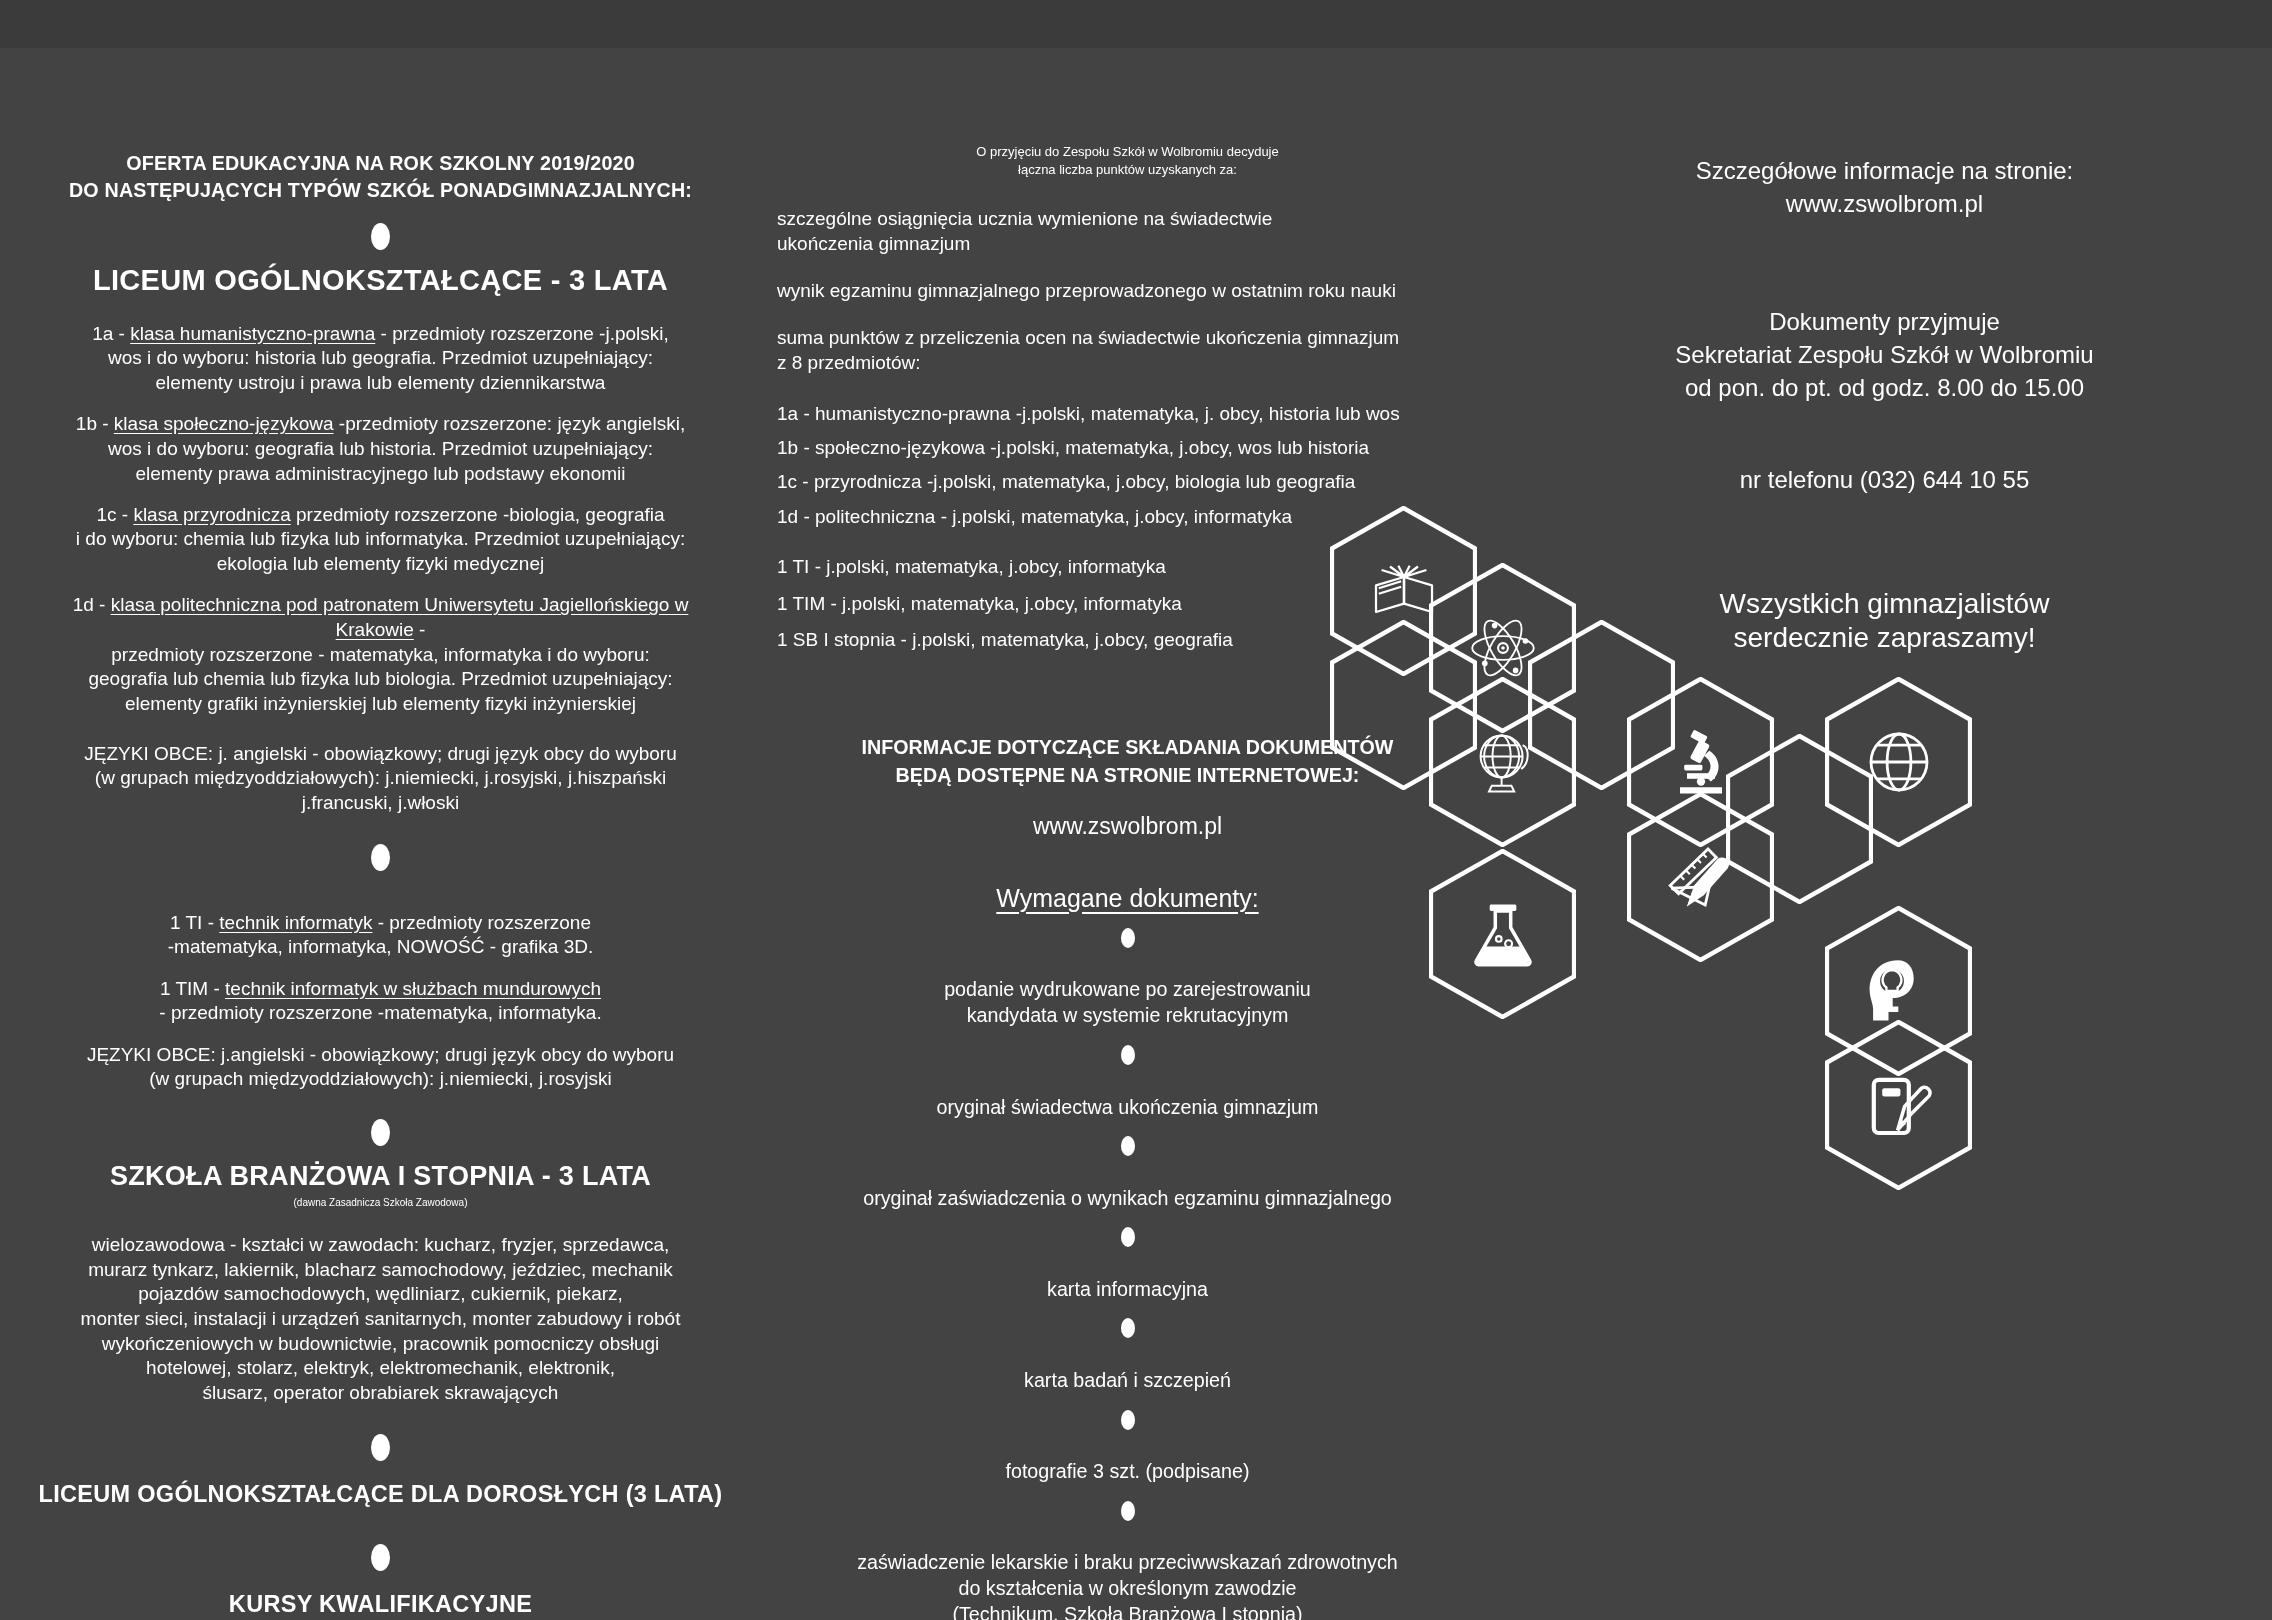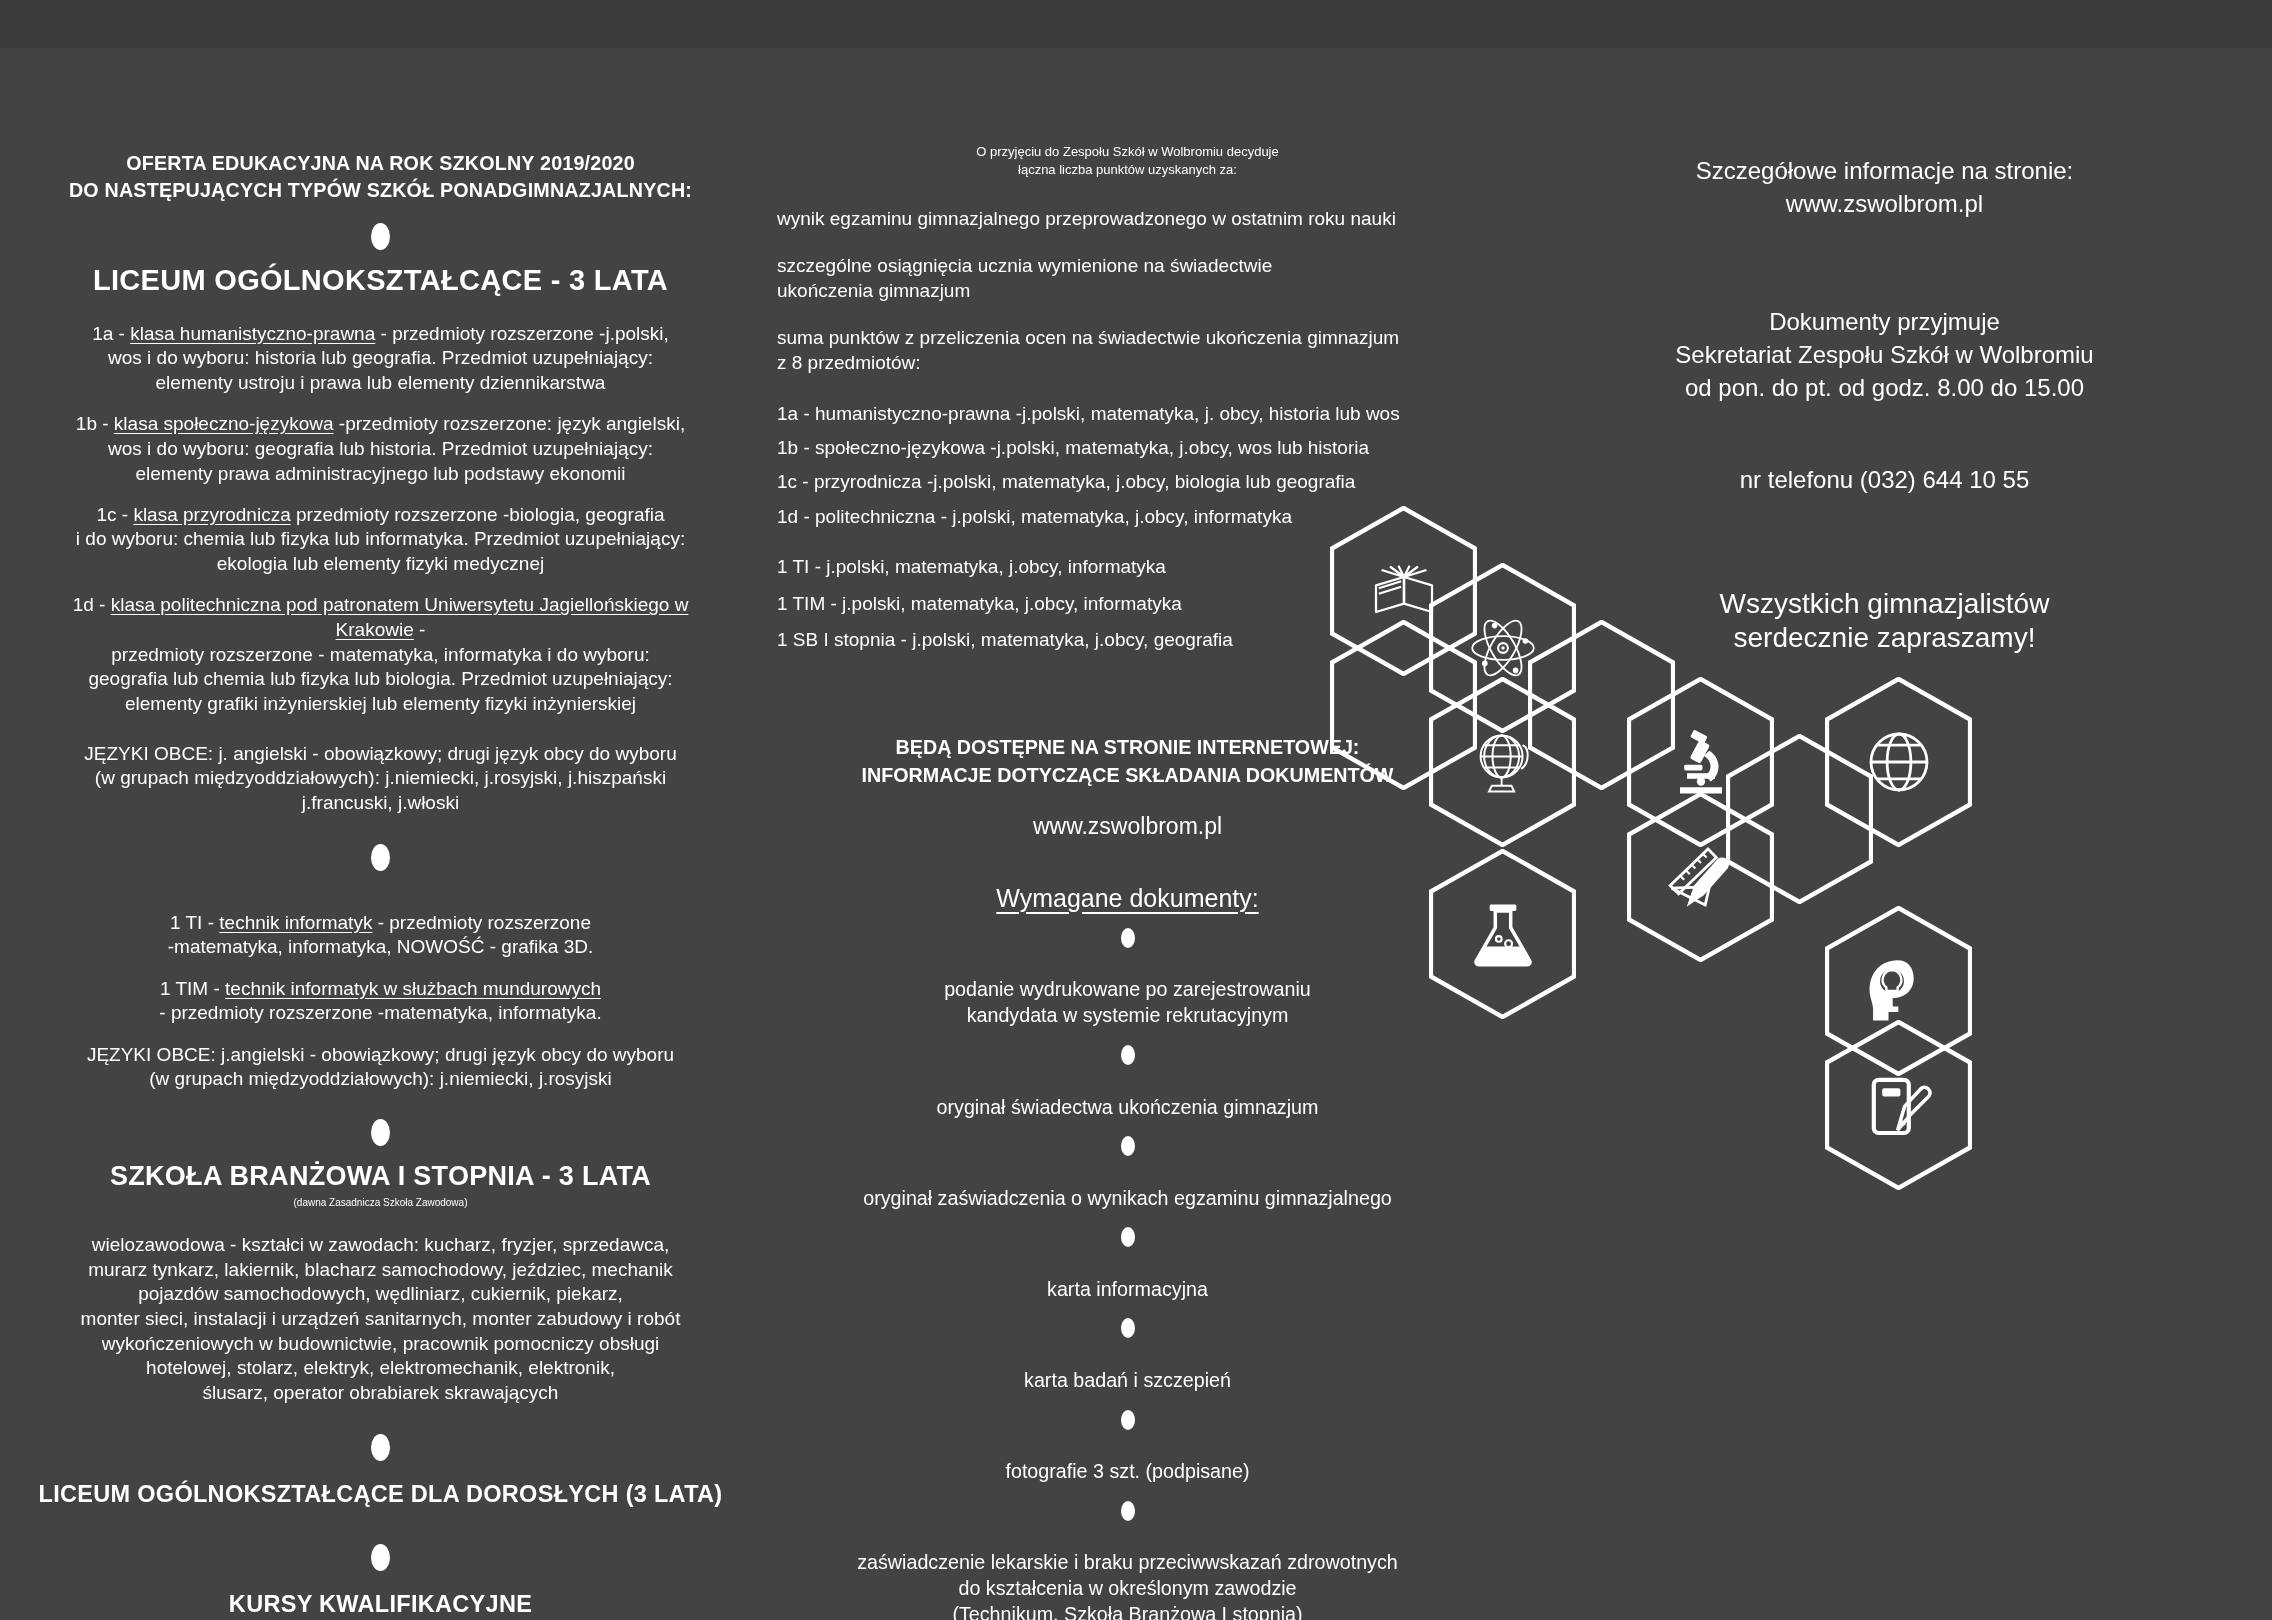--- a/index.html
+++ b/index.html
@@ -398,22 +398,22 @@
   <div class="col" id="col-mid">
 
     <p class="lead">
       <span>O przyjęciu do Zespołu Szkół w Wolbromiu decyduje</span><br>
       <span>łączna liczba punktów uzyskanych za:</span>
     </p>
 
     <div style="height:28px"></div>
 
     <div id="criteria-list">
+        <p class="crit" style="margin-bottom: 21.6px;"><span>szczególne osiągnięcia ucznia wymienione na świadectwie</span><br><span>ukończenia gimnazjum</span></p>
         <p class="crit" style="margin-bottom: 21.6px;"><span>wynik egzaminu gimnazjalnego przeprowadzonego w ostatnim roku nauki</span></p>
-        <p class="crit" style="margin-bottom: 21.6px;"><span>szczególne osiągnięcia ucznia wymienione na świadectwie</span><br><span>ukończenia gimnazjum</span></p>
         <p class="crit" style="margin-bottom: 19px;"><span>suma punktów z przeliczenia ocen na świadectwie ukończenia gimnazjum</span><br><span>z 8 przedmiotów:</span></p>
       </div>
 
     <div style="height:7.6px"></div>
 
     <div id="subjects-g1">
         <p class="crit" style="margin-bottom: 9px;"><span>1a - humanistyczno-prawna -j.polski, matematyka, j. obcy, historia lub wos</span></p>
         <p class="crit" style="margin-bottom: 9px;"><span>1b - społeczno-językowa -j.polski, matematyka, j.obcy, wos lub historia</span></p>
         <p class="crit" style="margin-bottom: 9px;"><span>1c -  przyrodnicza -j.polski, matematyka, j.obcy, biologia lub geografia</span></p>
         <p class="crit" style="margin-bottom: 9px;"><span>1d - politechniczna - j.polski, matematyka, j.obcy, informatyka</span></p>
@@ -423,22 +423,22 @@
 
     <div id="subjects-g2">
         <p class="crit" style="margin-bottom: 11.4px;"><span>1 TI - j.polski, matematyka, j.obcy, informatyka</span></p>
         <p class="crit" style="margin-bottom: 11.4px;"><span>1 TIM - j.polski, matematyka, j.obcy, informatyka</span></p>
         <p class="crit" style="margin-bottom: 11.4px;"><span>1 SB I stopnia - j.polski, matematyka, j.obcy, geografia</span></p>
       </div>
 
     <div style="height:71px"></div>
 
     <div class="head-bold">
+      <div>INFORMACJE DOTYCZĄCE SKŁADANIA DOKUMENTÓW</div>
       <div>BĘDĄ DOSTĘPNE NA STRONIE INTERNETOWEJ:</div>
-      <div>INFORMACJE DOTYCZĄCE SKŁADANIA DOKUMENTÓW</div>
     </div>
 
     <div style="height:23px"></div>
     <div class="www">www.zswolbrom.pl</div>
 
     <div style="height:44px"></div>
     <div class="wym">Wymagane dokumenty:</div>
 
     <div style="height:15px"></div>
     <div id="documents-list">

